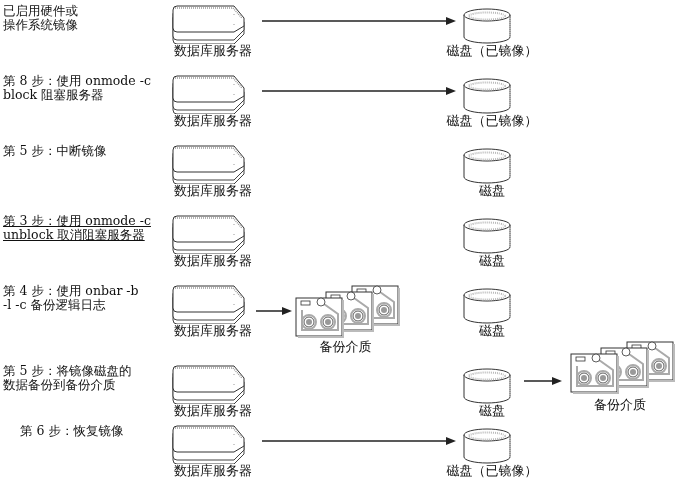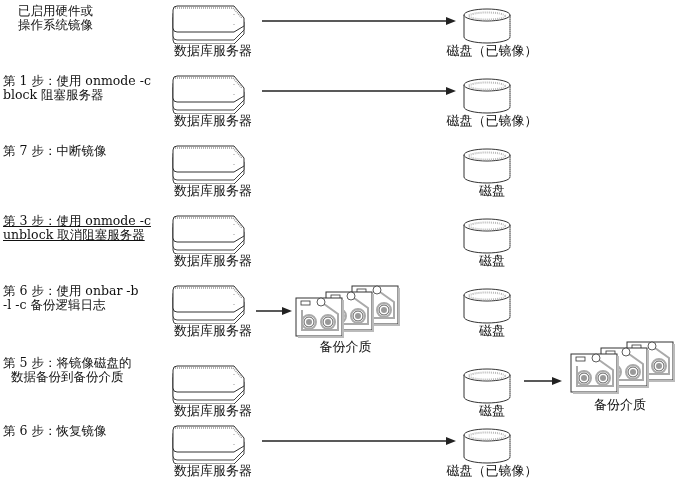--- a/index.html
+++ b/index.html
@@ -5,21 +5,21 @@
   html, body { margin:0; padding:0; background:#fff; }
   body { width:676px; height:484px; position:relative; overflow:hidden;
          font-family:"DejaVu Serif","Liberation Serif",serif; color:#111; }
   .step { position:absolute; left:3px; font-size:12.5px; line-height:14px; white-space:pre; }
   .lbl { position:absolute; font-size:13px; line-height:14px; white-space:nowrap; text-align:center; }
 </style>
 </head>
 <body>
 
 <div id="diagram">
-    <div class="step" style="left: 3px; top: 4px; margin-left: 15px;">已启用硬件或
+    <div class="step" style="left: 3px; top: 4px;">已启用硬件或
 操作系统镜像</div>
     <svg width="80" height="40" viewBox="0 0 80 40" style="position: absolute; left: 170px; top: 4px;">
       <path d="M3 14 Q3 10 7 10 L64 10 L74 22 L74 30 L64 40 L7 40 Q3 40 3 36 Z" fill="#fff" stroke="#444" stroke-width="1"></path>
       <path d="M3 10 Q3 6 7 6 L64 6 L74 18 L74 26 L64 36 L7 36 Q3 36 3 32 Z" fill="#fff" stroke="#444" stroke-width="1"></path>
       <path d="M3 6 Q3 2 7 2 L64 2 L74 14 L74 22 L64 28 L7 28 Q3 28 3 24 Z" fill="#fff" stroke="#333" stroke-width="1"></path>
       <path d="M5 4 L63 4 L72 14" fill="none" stroke="#999" stroke-width="1.5" stroke-dasharray="1 1"></path>
       <line x1="64" y1="10" x2="64" y2="11" stroke="#999"></line>
       <line x1="64" y1="20" x2="64" y2="21" stroke="#999"></line>
     </svg>
     <div class="lbl" style="left: 166px; top: 44px; width: 94px;">数据库服务器</div>
@@ -27,21 +27,21 @@
       <path d="M3 9 L3 31 A23 6 0 0 0 49 31 L49 9" fill="#fff" stroke="#333" stroke-width="1"></path>
       <ellipse cx="26" cy="9" rx="23" ry="6" fill="#fff" stroke="#333" stroke-width="1"></ellipse>
       <ellipse cx="26" cy="10" rx="18" ry="3.5" fill="none" stroke="#bbb" stroke-width="2" stroke-dasharray="1 1"></ellipse>
       <line x1="49" y1="12" x2="49" y2="32" stroke="#bbb" stroke-width="2" stroke-dasharray="1 1"></line>
     </svg>
     <div class="lbl" style="left: 442px; top: 44px; width: 100px;">磁盘（已镜像）</div>
     <svg width="194" height="10" viewBox="0 0 194 10" style="position: absolute; left: 262px; top: 16px;">
       <line x1="0" y1="5" x2="185" y2="5" stroke="#222" stroke-width="1.5"></line>
       <path d="M184 1 L194 5 L184 9 Z" fill="#222"></path>
     </svg>
-    <div class="step" style="left: 3px; top: 74px;">第 1 步：使用 onmode -c
+    <div class="step" style="left: 3px; top: 74px;">第 8 步：使用 onmode -c
 block 阻塞服务器</div>
     <svg width="80" height="40" viewBox="0 0 80 40" style="position: absolute; left: 170px; top: 74px;">
       <path d="M3 14 Q3 10 7 10 L64 10 L74 22 L74 30 L64 40 L7 40 Q3 40 3 36 Z" fill="#fff" stroke="#444" stroke-width="1"></path>
       <path d="M3 10 Q3 6 7 6 L64 6 L74 18 L74 26 L64 36 L7 36 Q3 36 3 32 Z" fill="#fff" stroke="#444" stroke-width="1"></path>
       <path d="M3 6 Q3 2 7 2 L64 2 L74 14 L74 22 L64 28 L7 28 Q3 28 3 24 Z" fill="#fff" stroke="#333" stroke-width="1"></path>
       <path d="M5 4 L63 4 L72 14" fill="none" stroke="#999" stroke-width="1.5" stroke-dasharray="1 1"></path>
       <line x1="64" y1="10" x2="64" y2="11" stroke="#999"></line>
       <line x1="64" y1="20" x2="64" y2="21" stroke="#999"></line>
     </svg>
     <div class="lbl" style="left: 166px; top: 114px; width: 94px;">数据库服务器</div>
@@ -49,21 +49,21 @@
       <path d="M3 9 L3 31 A23 6 0 0 0 49 31 L49 9" fill="#fff" stroke="#333" stroke-width="1"></path>
       <ellipse cx="26" cy="9" rx="23" ry="6" fill="#fff" stroke="#333" stroke-width="1"></ellipse>
       <ellipse cx="26" cy="10" rx="18" ry="3.5" fill="none" stroke="#bbb" stroke-width="2" stroke-dasharray="1 1"></ellipse>
       <line x1="49" y1="12" x2="49" y2="32" stroke="#bbb" stroke-width="2" stroke-dasharray="1 1"></line>
     </svg>
     <div class="lbl" style="left: 442px; top: 114px; width: 100px;">磁盘（已镜像）</div>
     <svg width="194" height="10" viewBox="0 0 194 10" style="position: absolute; left: 262px; top: 86px;">
       <line x1="0" y1="5" x2="185" y2="5" stroke="#222" stroke-width="1.5"></line>
       <path d="M184 1 L194 5 L184 9 Z" fill="#222"></path>
     </svg>
-    <div class="step" style="left: 3px; top: 144px;">第 7 步：中断镜像</div>
+    <div class="step" style="left: 3px; top: 144px;">第 5 步：中断镜像</div>
     <svg width="80" height="40" viewBox="0 0 80 40" style="position: absolute; left: 170px; top: 144px;">
       <path d="M3 14 Q3 10 7 10 L64 10 L74 22 L74 30 L64 40 L7 40 Q3 40 3 36 Z" fill="#fff" stroke="#444" stroke-width="1"></path>
       <path d="M3 10 Q3 6 7 6 L64 6 L74 18 L74 26 L64 36 L7 36 Q3 36 3 32 Z" fill="#fff" stroke="#444" stroke-width="1"></path>
       <path d="M3 6 Q3 2 7 2 L64 2 L74 14 L74 22 L64 28 L7 28 Q3 28 3 24 Z" fill="#fff" stroke="#333" stroke-width="1"></path>
       <path d="M5 4 L63 4 L72 14" fill="none" stroke="#999" stroke-width="1.5" stroke-dasharray="1 1"></path>
       <line x1="64" y1="10" x2="64" y2="11" stroke="#999"></line>
       <line x1="64" y1="20" x2="64" y2="21" stroke="#999"></line>
     </svg>
     <div class="lbl" style="left: 166px; top: 184px; width: 94px;">数据库服务器</div>
     <svg width="52" height="40" viewBox="0 0 52 40" style="position: absolute; left: 461px; top: 146px;">
@@ -84,21 +84,21 @@
       <line x1="64" y1="20" x2="64" y2="21" stroke="#999"></line>
     </svg>
     <div class="lbl" style="left: 166px; top: 254px; width: 94px;">数据库服务器</div>
     <svg width="52" height="40" viewBox="0 0 52 40" style="position: absolute; left: 461px; top: 216px;">
       <path d="M3 9 L3 31 A23 6 0 0 0 49 31 L49 9" fill="#fff" stroke="#333" stroke-width="1"></path>
       <ellipse cx="26" cy="9" rx="23" ry="6" fill="#fff" stroke="#333" stroke-width="1"></ellipse>
       <ellipse cx="26" cy="10" rx="18" ry="3.5" fill="none" stroke="#bbb" stroke-width="2" stroke-dasharray="1 1"></ellipse>
       <line x1="49" y1="12" x2="49" y2="32" stroke="#bbb" stroke-width="2" stroke-dasharray="1 1"></line>
     </svg>
     <div class="lbl" style="left: 442px; top: 254px; width: 100px;">磁盘</div>
-    <div class="step" style="left: 3px; top: 284px;">第 6 步：使用 onbar -b
+    <div class="step" style="left: 3px; top: 284px;">第 4 步：使用 onbar -b
 -l -c 备份逻辑日志</div>
     <svg width="80" height="40" viewBox="0 0 80 40" style="position: absolute; left: 170px; top: 284px;">
       <path d="M3 14 Q3 10 7 10 L64 10 L74 22 L74 30 L64 40 L7 40 Q3 40 3 36 Z" fill="#fff" stroke="#444" stroke-width="1"></path>
       <path d="M3 10 Q3 6 7 6 L64 6 L74 18 L74 26 L64 36 L7 36 Q3 36 3 32 Z" fill="#fff" stroke="#444" stroke-width="1"></path>
       <path d="M3 6 Q3 2 7 2 L64 2 L74 14 L74 22 L64 28 L7 28 Q3 28 3 24 Z" fill="#fff" stroke="#333" stroke-width="1"></path>
       <path d="M5 4 L63 4 L72 14" fill="none" stroke="#999" stroke-width="1.5" stroke-dasharray="1 1"></path>
       <line x1="64" y1="10" x2="64" y2="11" stroke="#999"></line>
       <line x1="64" y1="20" x2="64" y2="21" stroke="#999"></line>
     </svg>
     <div class="lbl" style="left: 166px; top: 324px; width: 94px;">数据库服务器</div>
@@ -145,21 +145,21 @@
       <path d="M14 26 L14 46 L50 46 L50 30 L36 20" fill="none" stroke="#aaa" stroke-width="2"></path>
       <circle cx="21" cy="38" r="7" fill="#fff" stroke="#aaa" stroke-width="2"></circle>
       <circle cx="21" cy="38" r="5" fill="#fff" stroke="#333" stroke-width="0.8"></circle>
       <circle cx="21" cy="38" r="3" fill="#999"></circle>
       <circle cx="40" cy="38" r="7" fill="#fff" stroke="#aaa" stroke-width="2"></circle>
       <circle cx="40" cy="38" r="5" fill="#fff" stroke="#333" stroke-width="0.8"></circle>
       <circle cx="40" cy="38" r="3" fill="#999"></circle>
       <circle cx="33" cy="18" r="4" fill="#fff" stroke="#333" stroke-width="0.8"></circle>
     </svg>
     <div class="lbl" style="left: 288px; top: 340px; width: 115px;">备份介质</div>
-    <div class="step" style="left: 3px; top: 356px; text-align: center;">第 5 步：将镜像磁盘的
+    <div class="step" style="left: 3px; top: 364px;">第 5 步：将镜像磁盘的
 数据备份到备份介质</div>
     <svg width="80" height="40" viewBox="0 0 80 40" style="position: absolute; left: 170px; top: 364px;">
       <path d="M3 14 Q3 10 7 10 L64 10 L74 22 L74 30 L64 40 L7 40 Q3 40 3 36 Z" fill="#fff" stroke="#444" stroke-width="1"></path>
       <path d="M3 10 Q3 6 7 6 L64 6 L74 18 L74 26 L64 36 L7 36 Q3 36 3 32 Z" fill="#fff" stroke="#444" stroke-width="1"></path>
       <path d="M3 6 Q3 2 7 2 L64 2 L74 14 L74 22 L64 28 L7 28 Q3 28 3 24 Z" fill="#fff" stroke="#333" stroke-width="1"></path>
       <path d="M5 4 L63 4 L72 14" fill="none" stroke="#999" stroke-width="1.5" stroke-dasharray="1 1"></path>
       <line x1="64" y1="10" x2="64" y2="11" stroke="#999"></line>
       <line x1="64" y1="20" x2="64" y2="21" stroke="#999"></line>
     </svg>
     <div class="lbl" style="left: 166px; top: 404px; width: 94px;">数据库服务器</div>
@@ -206,21 +206,21 @@
       <path d="M14 26 L14 46 L50 46 L50 30 L36 20" fill="none" stroke="#aaa" stroke-width="2"></path>
       <circle cx="21" cy="38" r="7" fill="#fff" stroke="#aaa" stroke-width="2"></circle>
       <circle cx="21" cy="38" r="5" fill="#fff" stroke="#333" stroke-width="0.8"></circle>
       <circle cx="21" cy="38" r="3" fill="#999"></circle>
       <circle cx="40" cy="38" r="7" fill="#fff" stroke="#aaa" stroke-width="2"></circle>
       <circle cx="40" cy="38" r="5" fill="#fff" stroke="#333" stroke-width="0.8"></circle>
       <circle cx="40" cy="38" r="3" fill="#999"></circle>
       <circle cx="33" cy="18" r="4" fill="#fff" stroke="#333" stroke-width="0.8"></circle>
     </svg>
     <div class="lbl" style="left: 565px; top: 398px; width: 110px;">备份介质</div>
-    <div class="step" style="left: 3px; top: 424px;">第 6 步：恢复镜像</div>
+    <div class="step" style="left: 20px; top: 424px;">第 6 步：恢复镜像</div>
     <svg width="80" height="40" viewBox="0 0 80 40" style="position: absolute; left: 170px; top: 424px;">
       <path d="M3 14 Q3 10 7 10 L64 10 L74 22 L74 30 L64 40 L7 40 Q3 40 3 36 Z" fill="#fff" stroke="#444" stroke-width="1"></path>
       <path d="M3 10 Q3 6 7 6 L64 6 L74 18 L74 26 L64 36 L7 36 Q3 36 3 32 Z" fill="#fff" stroke="#444" stroke-width="1"></path>
       <path d="M3 6 Q3 2 7 2 L64 2 L74 14 L74 22 L64 28 L7 28 Q3 28 3 24 Z" fill="#fff" stroke="#333" stroke-width="1"></path>
       <path d="M5 4 L63 4 L72 14" fill="none" stroke="#999" stroke-width="1.5" stroke-dasharray="1 1"></path>
       <line x1="64" y1="10" x2="64" y2="11" stroke="#999"></line>
       <line x1="64" y1="20" x2="64" y2="21" stroke="#999"></line>
     </svg>
     <div class="lbl" style="left: 166px; top: 464px; width: 94px;">数据库服务器</div>
     <svg width="52" height="40" viewBox="0 0 52 40" style="position: absolute; left: 461px; top: 426px;">

